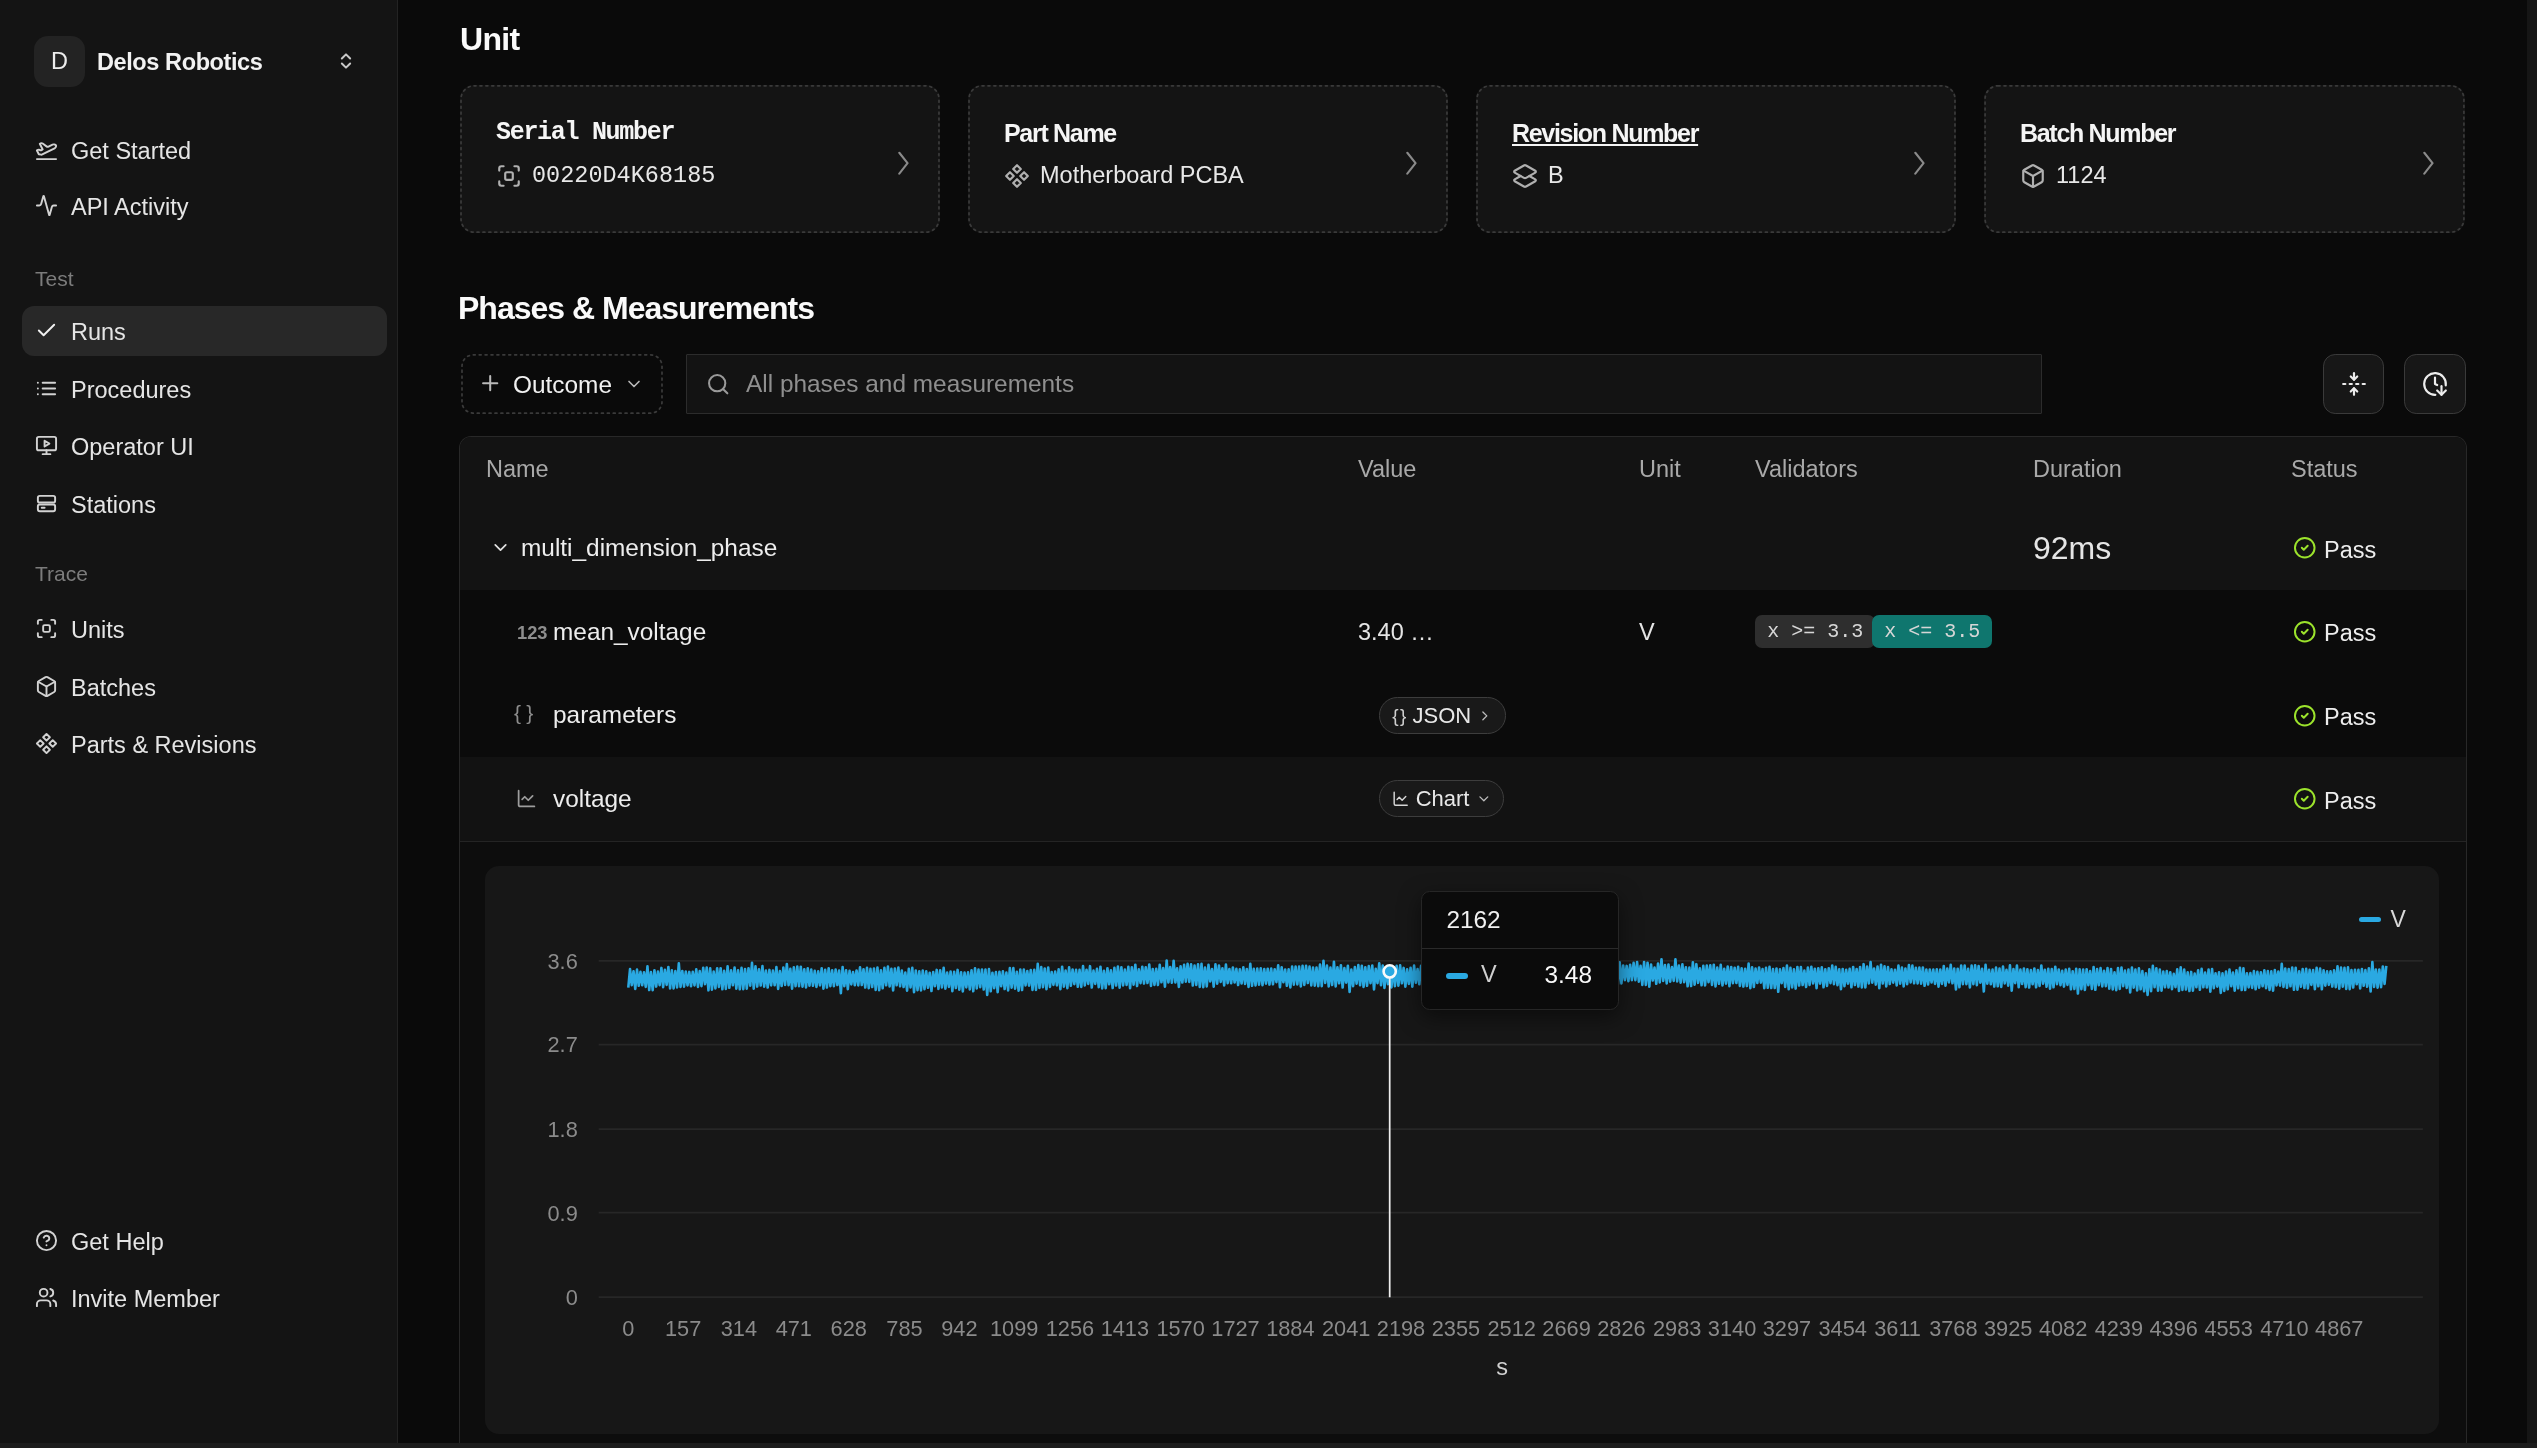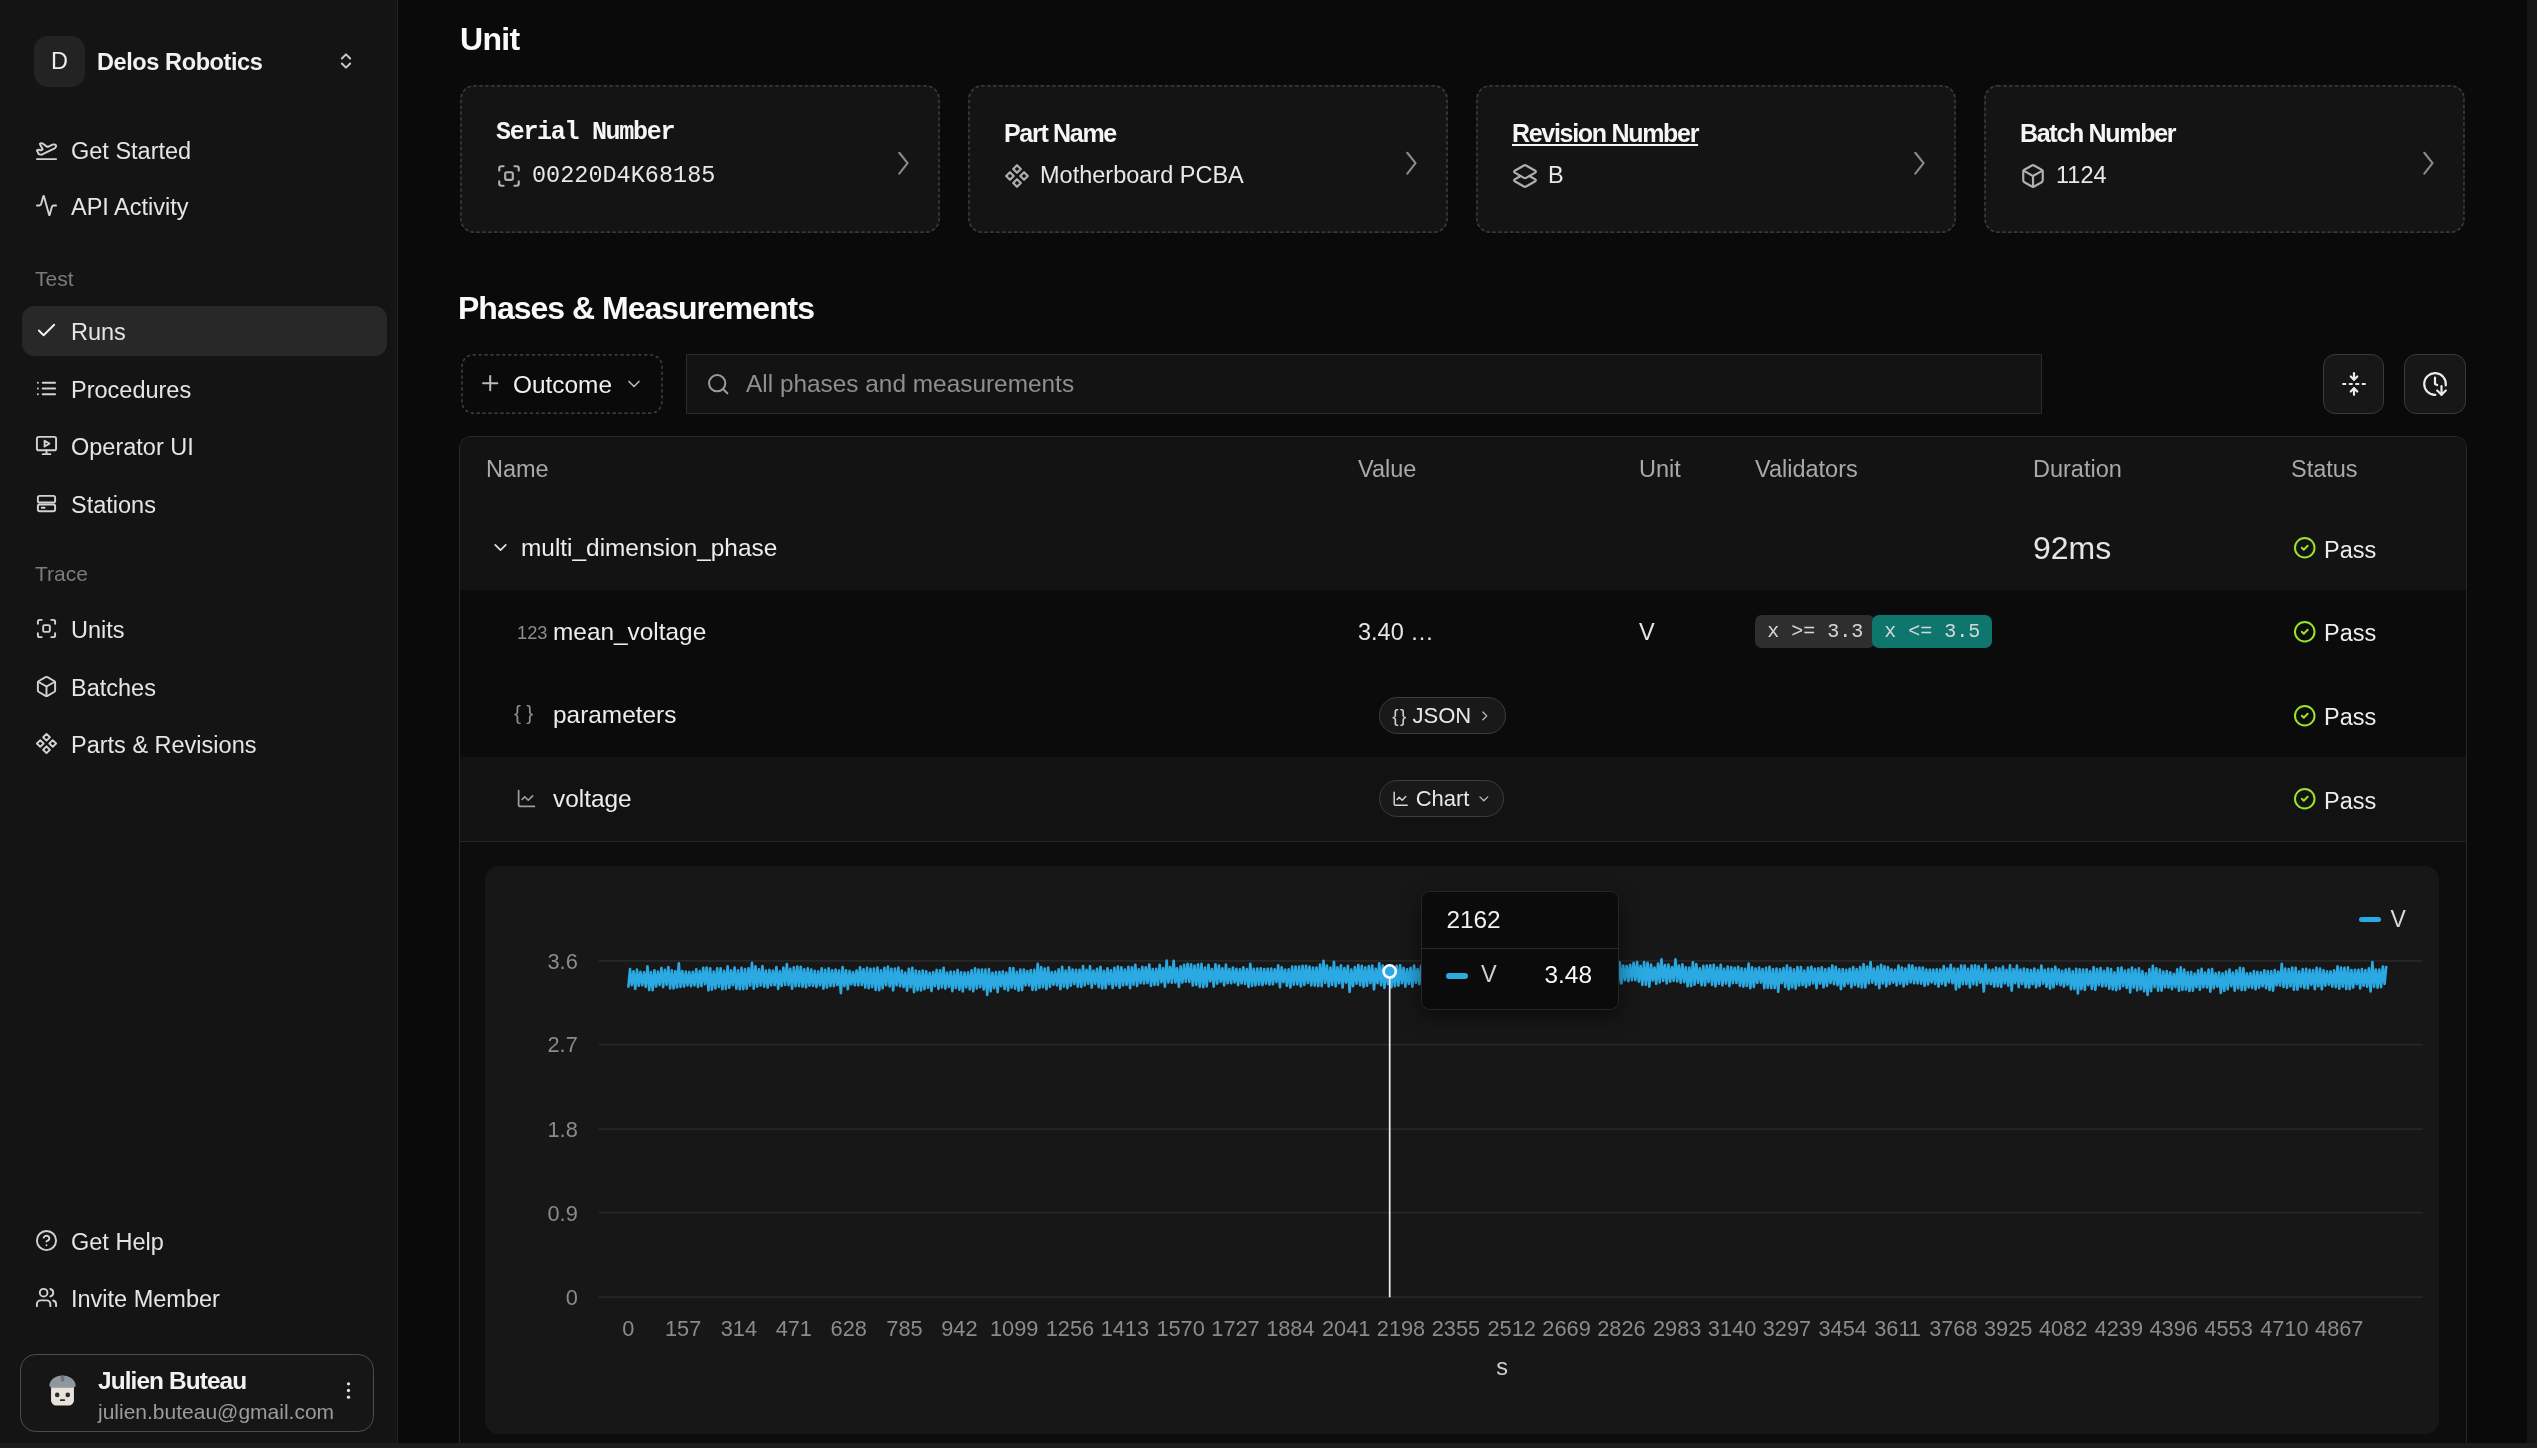--- a/index.html
+++ b/index.html
@@ -131,21 +131,21 @@
       </svg></div>
   <div style="position:absolute;left:61px;top:96px;font-size:24.4px;line-height:30px;color:#ededed;">multi_dimension_phase</div>
   <div style="position:absolute;left:1573px;top:96px;font-size:32px;line-height:30px;color:#e5e5e5;">92ms</div>
   <div style="position:absolute;left:1833px;top:99px;"><svg style="" width="23.5" height="23.5" viewBox="0 0 24 24" fill="none" stroke="#9ce32c" stroke-width="2" stroke-linecap="round" stroke-linejoin="round">
         <circle cx="12" cy="12" r="10"></circle>
         <path d="m9 12 2 2 4-4"></path>
       </svg></div>
     <div style="position:absolute;left:1864px;top:98px;font-size:23.5px;line-height:30px;color:#ededed;">Pass</div>
 
   <div style="position:absolute;left:0;top:153px;width:100%;height:84px;background:#0b0b0b;border-bottom:0.9px solid #242424;"></div>
-  <div style="position:absolute;left:57px;top:185px;font-size:18.3px;font-weight:400;letter-spacing:0px;color:#8d8d8d;text-align:right;">123</div>
+  <div style="position:absolute;left:57px;top:185px;font-size:18.3px;font-weight:700;letter-spacing:0px;color:#8d8d8d;text-align:right;">123</div>
   <div style="position:absolute;left:93px;top:180px;font-size:24.4px;line-height:30px;color:#ededed;">mean_voltage</div>
   <div style="position:absolute;left:898px;top:180px;font-size:23.5px;line-height:30px;color:#e5e5e5;">3.40 …</div>
   <div style="position:absolute;left:1179px;top:180px;font-size:23.5px;line-height:30px;color:#e5e5e5;">V</div>
   <div style="position:absolute;left:1295px;top:178px;height:33px;box-sizing:border-box;background:#2e2e2e;border-radius:7px;font-family:'Liberation Mono',monospace;font-size:20px;color:#d6d6d6;line-height:33px;padding:0 12.2px;">x &gt;= 3.3</div>
     <div style="position:absolute;left:1412px;top:178px;height:33px;box-sizing:border-box;background:#0f766e;border-radius:7px;font-family:'Liberation Mono',monospace;font-size:20px;color:#d6d6d6;line-height:33px;padding:0 12.2px;">x &lt;= 3.5</div>
   <div style="position:absolute;left:1833px;top:183px;"><svg style="" width="23.5" height="23.5" viewBox="0 0 24 24" fill="none" stroke="#9ce32c" stroke-width="2" stroke-linecap="round" stroke-linejoin="round">
         <circle cx="12" cy="12" r="10"></circle>
         <path d="m9 12 2 2 4-4"></path>
       </svg></div>
     <div style="position:absolute;left:1864px;top:181px;font-size:23.5px;line-height:30px;color:#ededed;">Pass</div>
@@ -329,34 +329,17 @@
       </svg></div>
     <div style="position:absolute;left:71px;top:1227px;font-size:23.5px;line-height:30px;color:#e5e5e5;">Get Help</div>
   <div style="position:absolute;left:35px;top:1286px;"><svg style="" width="23" height="23" viewBox="0 0 24 24" fill="none" stroke="#d2d2d2" stroke-width="2" stroke-linecap="round" stroke-linejoin="round">
         <path d="M16 21v-2a4 4 0 0 0-4-4H6a4 4 0 0 0-4 4v2"></path>
         <circle cx="9" cy="7" r="4"></circle>
         <path d="M22 21v-2a4 4 0 0 0-3-3.87"></path>
         <path d="M16 3.13a4 4 0 0 1 0 7.75"></path>
       </svg></div>
     <div style="position:absolute;left:71px;top:1284px;font-size:23.5px;line-height:30px;color:#e5e5e5;">Invite Member</div>
 
-  <div style="position:absolute;left:20px;top:1354px;width:354px;height:78px;border-radius:15.7px;border:1.7px solid #4d4d4d;background:#161616;box-sizing:border-box;">
-    <svg style="position:absolute;left:23px;top:16.6px;" width="37" height="37" viewBox="0 0 42 42">
-      <rect x="8" y="12" width="26" height="26" rx="6" fill="#e7e2da"></rect>
-      <path d="M6 16c0-7 7-12 15-12s15 5 15 12l-2 2H8z" fill="#8f969e"></path>
-      <rect x="19" y="4" width="4" height="7" rx="2" fill="#6d747c"></rect>
-      <circle cx="15" cy="26" r="2.6" fill="#2b2b2b"></circle>
-        <circle cx="27" cy="26" r="2.6" fill="#2b2b2b"></circle>
-      <path d="M19 32h4" stroke="#2b2b2b" stroke-width="2" stroke-linecap="round"></path>
-    </svg>
-    <div style="position:absolute;left:77px;top:12.2px;font-size:24.4px;font-weight:700;letter-spacing:-0.9px;color:#f2f2f2;">Julien Buteau</div>
-    <div style="position:absolute;left:77px;top:45px;font-size:21px;color:#9c9c9c;">julien.buteau@gmail.com</div>
-    <svg style="position:absolute;left:316px;top:24.4px;" width="23" height="23" viewBox="0 0 24 24" fill="#e0e0e0">
-        <circle cx="12" cy="5" r="1.7"></circle>
-        <circle cx="12" cy="12" r="1.7"></circle>
-        <circle cx="12" cy="19" r="1.7"></circle>
-      </svg>
-  </div>
 </div>
 
 <div style="position:absolute;left:2527px;top:0;width:10.5px;height:1449px;background:#161616;"></div>
 <div style="position:absolute;left:0;top:1443px;width:2538px;height:6.1px;background:#1d1d1d;"></div>
 
 
 </body></html>

